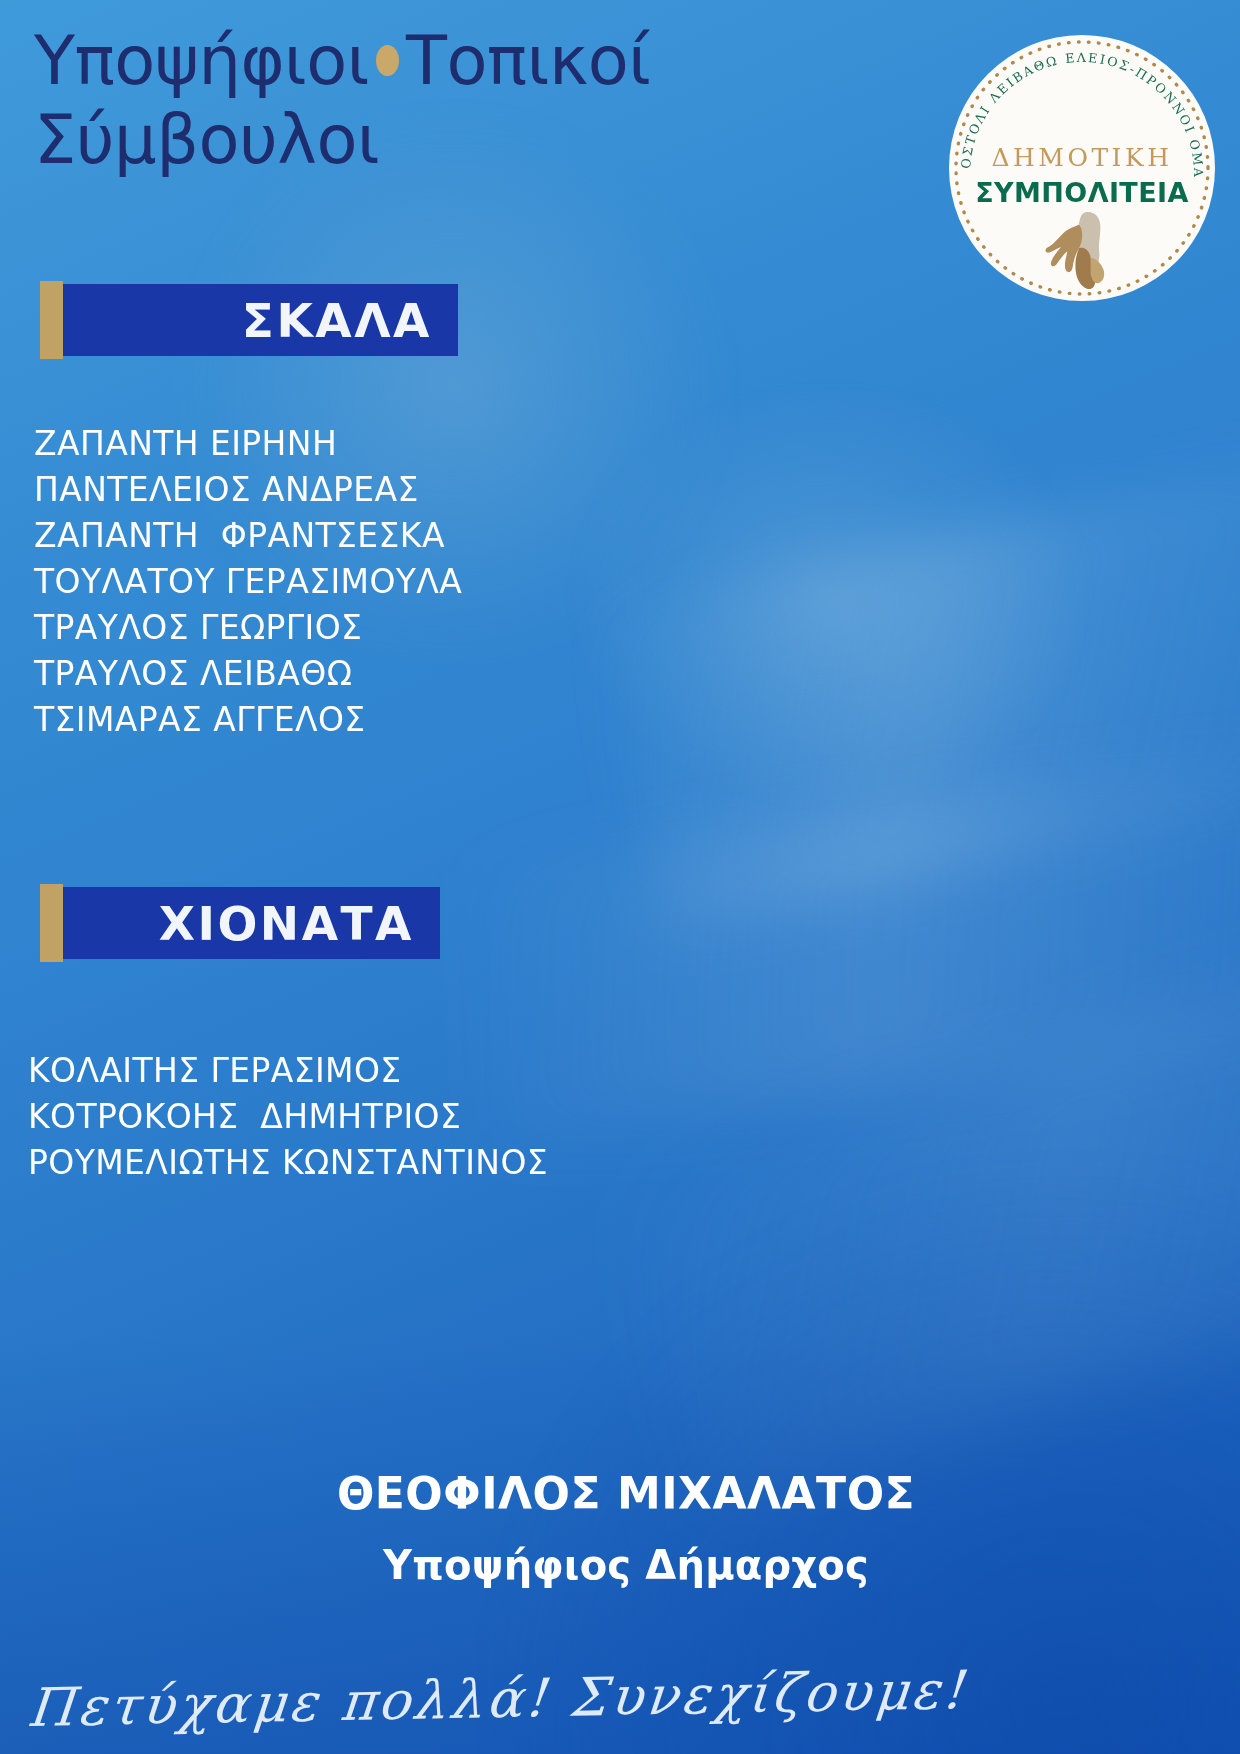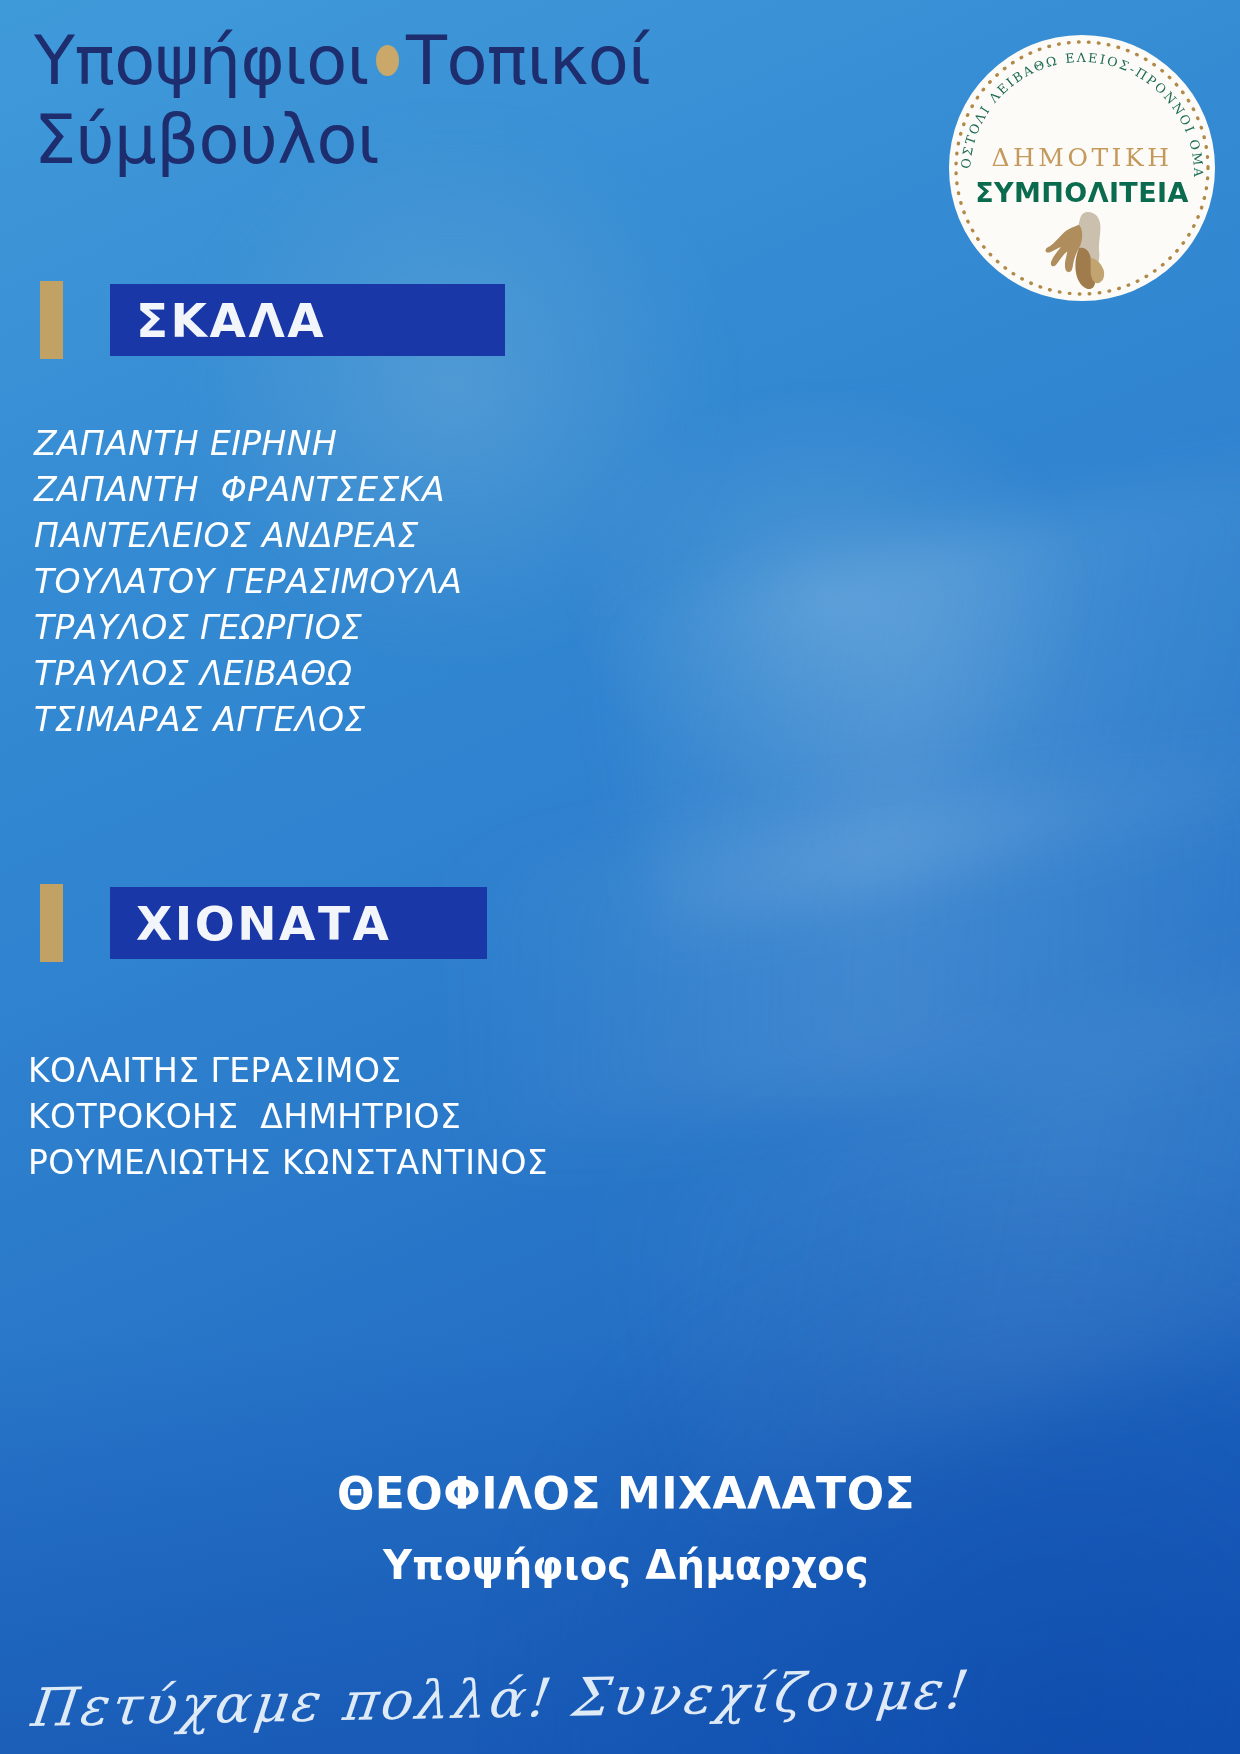--- a/index.html
+++ b/index.html
@@ -174,23 +174,22 @@
     width: 23px;
     height: 78px;
     background: #c2a165;
     flex: 0 0 auto;
   }
   .banner-body {
     height: 72px;
     background: #1a37a8;
     display: flex;
     align-items: center;
-    justify-content: flex-start;
+    justify-content: flex-end;
     flex: 0 0 auto;
-    margin-left: 47px;
   }
   .banner-label {
     color: #f2f6fb;
     font-size: 47px;
     font-weight: 700;
     letter-spacing: 2.5px;
     padding: 0 26px;
   }
 
   .names {
@@ -299,24 +298,24 @@
       </svg>
     </div>
 
     <div class="section" style="left:40px; top:281px; width:1000px;">
       <div class="banner">
         <div class="banner-accent"></div>
         <div class="banner-body" style="width:395px;">
           <span class="banner-label">ΣΚΑΛΑ</span>
         </div>
       </div>
-      <div class="names" style="margin-top:62px; margin-left:-6px;font-style:italic;">
+      <div class="names" style="margin-top:62px; margin-left:-6px;">
         <div class="name-row">ΖΑΠΑΝΤΗ ΕΙΡΗΝΗ</div>
+        <div class="name-row">ΠΑΝΤΕΛΕΙΟΣ ΑΝΔΡΕΑΣ</div>
         <div class="name-row">ΖΑΠΑΝΤΗ  ΦΡΑΝΤΣΕΣΚΑ</div>
-        <div class="name-row">ΠΑΝΤΕΛΕΙΟΣ ΑΝΔΡΕΑΣ</div>
         <div class="name-row">ΤΟΥΛΑΤΟΥ ΓΕΡΑΣΙΜΟΥΛΑ</div>
         <div class="name-row">ΤΡΑΥΛΟΣ ΓΕΩΡΓΙΟΣ</div>
         <div class="name-row">ΤΡΑΥΛΟΣ ΛΕΙΒΑΘΩ</div>
         <div class="name-row">ΤΣΙΜΑΡΑΣ ΑΓΓΕΛΟΣ</div>
       </div>
     </div>
 
     <div class="section" style="left:40px; top:884px; width:1000px;">
       <div class="banner">
         <div class="banner-accent"></div>

